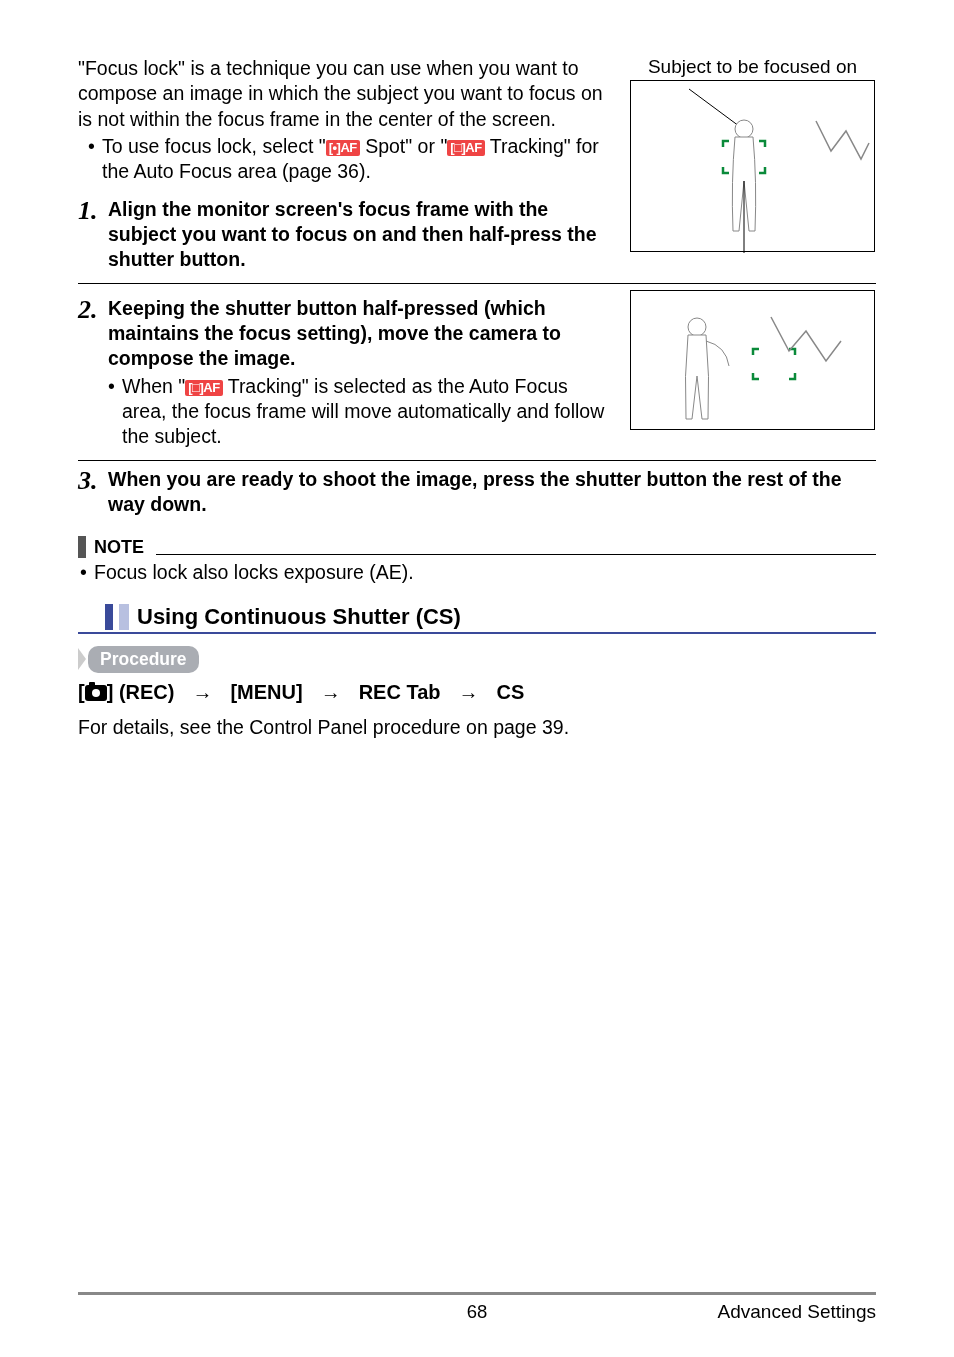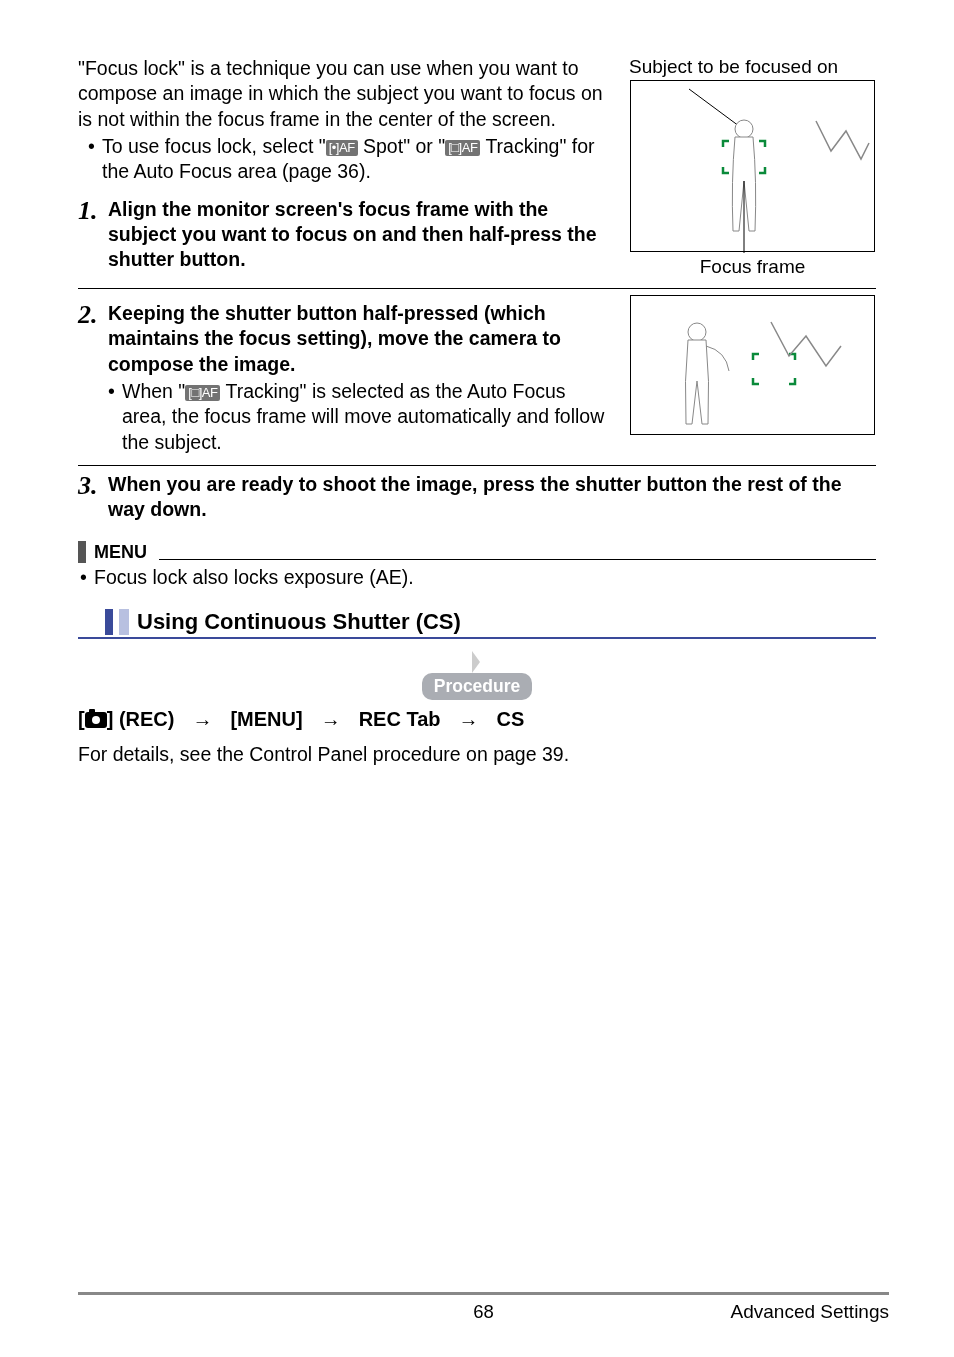--- a/index.html
+++ b/index.html
@@ -43,24 +43,24 @@
       margin-bottom: 12px;
     }
     .bullet-dot {
       flex: 0 0 14px;
     }
     .bullet-text {
       flex: 1;
     }
     .inline-icon {
       display: inline-block;
-      background: #737373;
+      background: #ef4444;
       color: #fff;
       font-size: 13px;
-      font-weight: normal;
+      font-weight: bold;
       padding: 0 3px 1px 3px;
       border-radius: 2px;
       vertical-align: middle;
       line-height: 15px;
       letter-spacing: -0.5px;
     }
     .step-row {
       display: flex;
       margin-top: 6px;
     }
@@ -85,21 +85,21 @@
       border: none;
       border-top: 1px solid #000;
       margin: 10px 0 6px 0;
     }
     .right-col {
       width: 247px;
       flex-shrink: 0;
     }
     .diagram-label {
       font-size: 19px;
-      text-align: left;
+      text-align: center;
       margin-bottom: 2px;
     }
     .diagram-box {
       border: 1px solid #000;
       width: 245px;
       height: 172px;
       margin: 0 auto;
       position: relative;
     }
     .diag-caption {
@@ -163,21 +163,20 @@
     }
     .sec2-rule {
       border: none;
       border-top: 2px solid #3a4a9a;
       margin-top: 2px;
     }
     .proc-row {
       display: flex;
       align-items: center;
       margin-top: 12px;
-      flex-direction: column;
     }
     .proc-tri {
       width: 0;
       height: 0;
       border-left: 8px solid #ccc;
       border-top: 11px solid transparent;
       border-bottom: 11px solid transparent;
       margin-right: 2px;
     }
     .proc-badge {
@@ -231,21 +230,21 @@
       font-size: 20px;
     }
     .detail-text {
       font-size: 19.5px;
       margin-top: 12px;
     }
     .footer {
       position: absolute;
       bottom: 34px;
       left: 78px;
-      right: 65px;
+      right: 78px;
     }
     .footer-rule {
       border: none;
       border-top: 3px solid #888;
       margin-bottom: 6px;
     }
     .footer-row {
       display: flex;
       justify-content: space-between;
       align-items: baseline;
@@ -301,21 +300,20 @@
           <g stroke="#888" stroke-width="1" fill="#fff">
             <circle cx="113" cy="48" r="9"></circle>
             <path d="M 104 56 Q 100 100 102 150 L 108 150 L 113 100 L 118 150 L 124 150 Q 126 100 122 56 Z"></path>
           </g>
 
           <path d="M 185 40 L 200 70 L 215 50 L 230 78 L 238 62" stroke="#888" fill="none" stroke-width="1.5"></path>
 
           <line x1="113" y1="100" x2="113" y2="172" stroke="#000" stroke-width="1"></line>
         </svg>
       </div>
-      <div class="diag-caption">Focus frame</div>
     </div>
   </div>
 
   <hr class="hr">
 
   <div class="main-content">
     <div class="left-col">
       <div class="step-row">
         <div class="step-num">2.</div>
         <div class="step-body">
@@ -358,21 +356,21 @@
   <div class="step-row">
     <div class="step-num">3.</div>
     <div class="step-body">
       <span class="step-title">When you are ready to shoot the image, press the shutter button the rest of the way down.</span>
     </div>
   </div>
 
   <div class="note-block">
     <div class="note-header">
       <div class="note-bar"></div>
-      <div class="note-label">MENU</div>
+      <div class="note-label">NOTE</div>
       <div class="note-line"></div>
     </div>
     <div class="note-bullet">
       <div class="bullet-dot">•</div>
       <div>Focus lock also locks exposure (AE).</div>
     </div>
   </div>
 
   <div class="section2">
     <div class="sec2-head">

